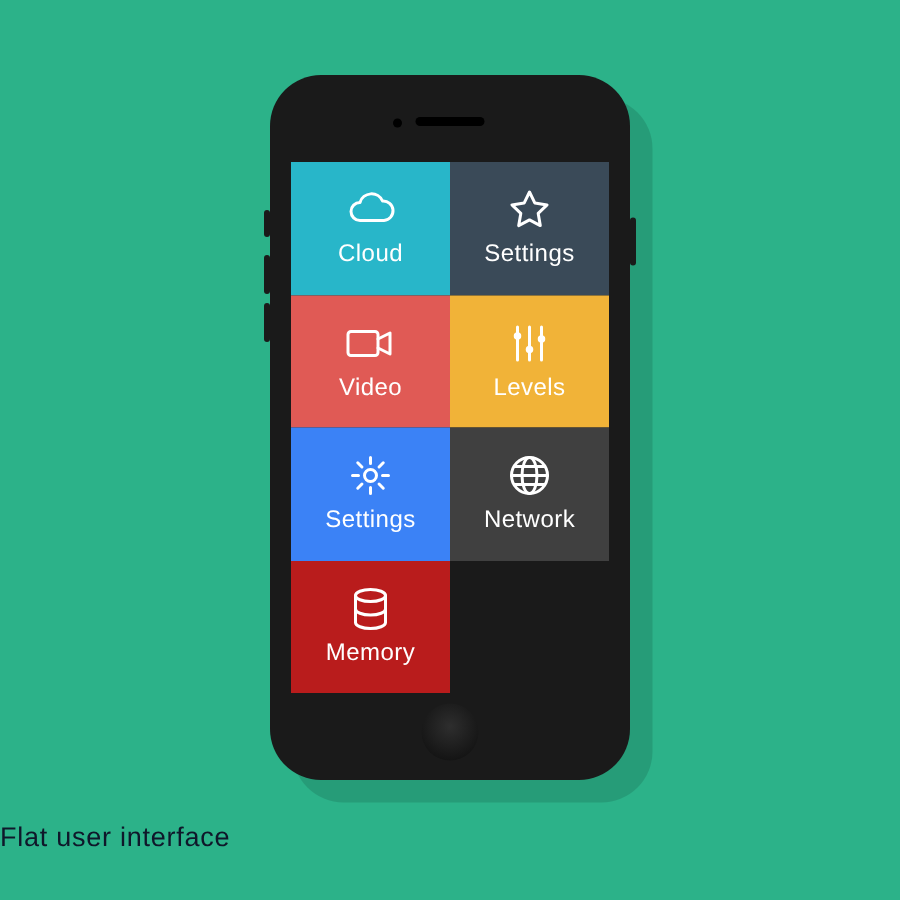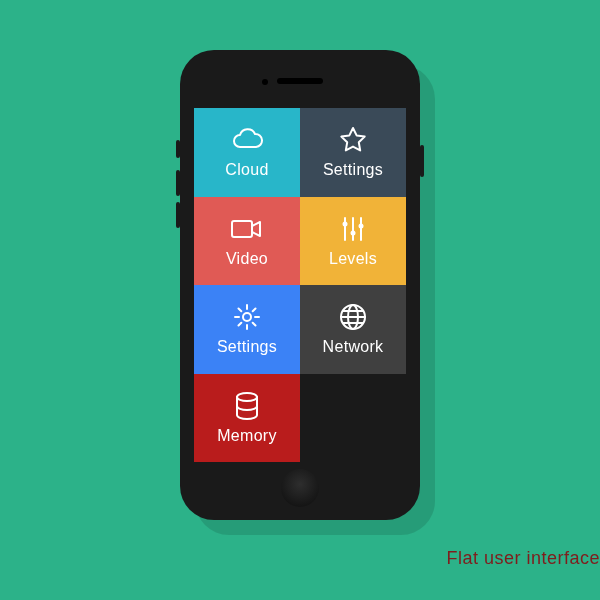--- a/index.html
+++ b/index.html
@@ -12,21 +12,21 @@
   .sidebtn{position:absolute;background:#1a1a1a;border-radius:2px}
   .mute{left:-4px;top:90px;width:4px;height:18px}
   .volu{left:-4px;top:120px;width:4px;height:26px}
   .vold{left:-4px;top:152px;width:4px;height:26px}
   .pwr{right:-4px;top:95px;width:4px;height:32px}
   .screen{position:absolute;top:58px;left:14px;right:14px;bottom:58px;display:grid;grid-template-columns:1fr 1fr;grid-template-rows:repeat(4,1fr);gap:0}
   .tile{display:flex;flex-direction:column;align-items:center;justify-content:center;gap:6px;cursor:pointer}
   .ic{width:34px;height:30px;display:flex;align-items:center;justify-content:center}
   .ic svg{stroke:#fff;fill:none;stroke-width:2;stroke-linecap:round;stroke-linejoin:round}
   .lbl{color:#fff;font-size:16px;font-weight:300;letter-spacing:.3px}
-  .caption{position:absolute;width:100%;text-align:right;top:548px;color:#7f1d1d;font-size:18px;font-weight:300;letter-spacing:.5px}
+  .caption{position:absolute;width:100%;text-align:left;top:548px;color:#0f172a;font-size:18px;font-weight:300;letter-spacing:.5px}
 </style>
 </head>
 <body>
 
 <div class="shadow"></div>
 
 <div class="phone">
   <div class="speaker"></div>
   <div class="camera"></div>
   <div class="sidebtn mute"></div>

